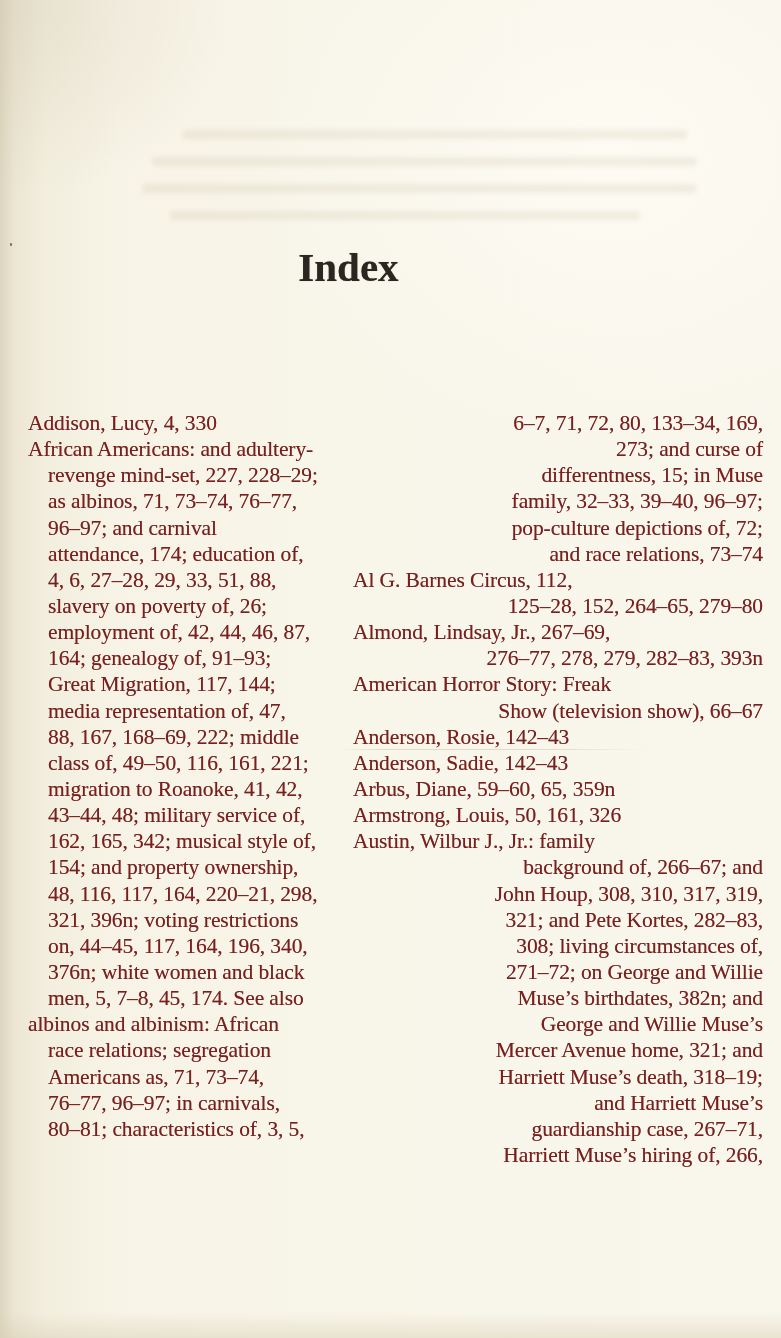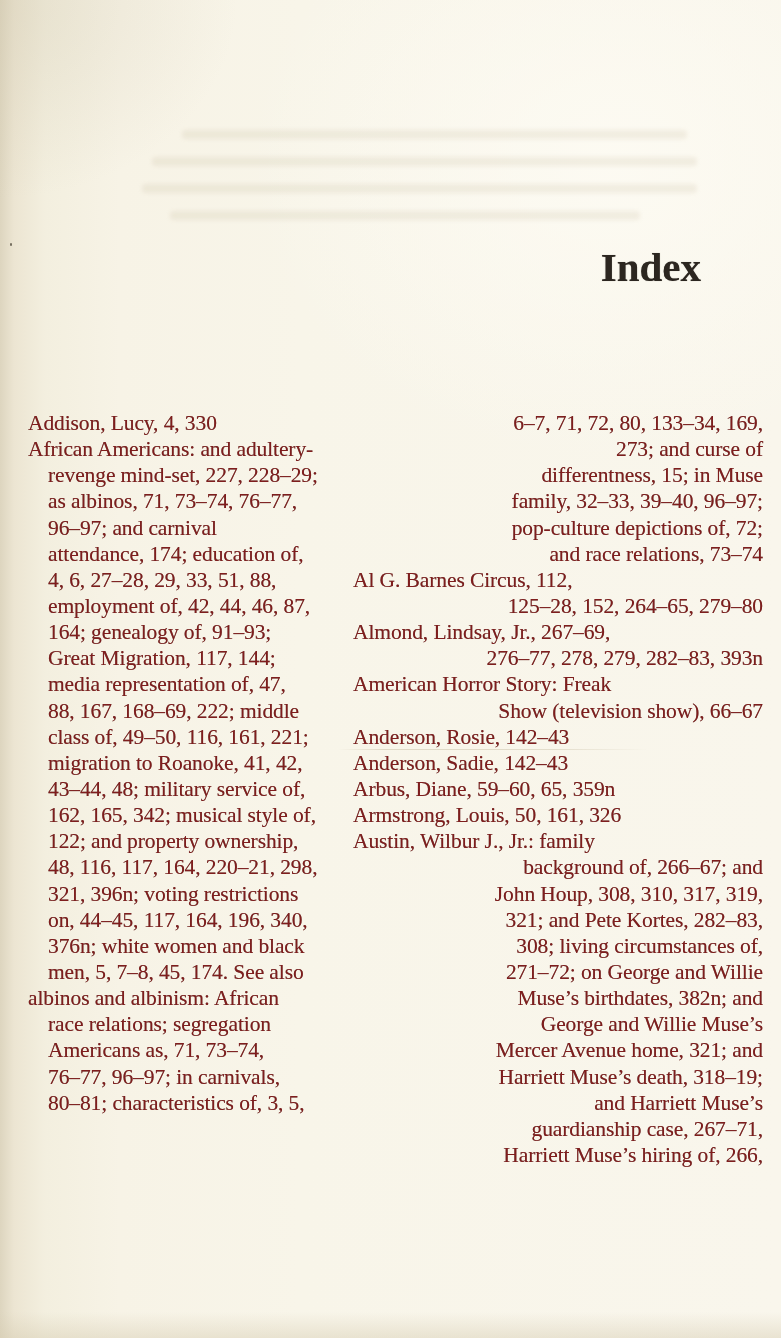--- a/index.html
+++ b/index.html
@@ -27,23 +27,23 @@
   .paper-shade-topleft {
     position: absolute;
     left: 0; top: 0;
     width: 240px; height: 200px;
     background: radial-gradient(ellipse at 0% 0%, rgba(205,196,170,0.35) 0%, rgba(205,196,170,0) 70%);
     pointer-events: none;
   }
   .page-title {
     position: absolute;
     top: 220px;
-    left: 16px;
+    left: 6px;
     width: 685px;
-    text-align: right;
+    text-align: center;
     font-size: 41px;
     color: #2c2620;
     text-shadow: 0 0 0.7px rgba(44,38,32,0.6);
     line-height: 1;
   }
   .index-col {
     position: absolute;
     top: 410px;
     font-size: 21.5px;
     letter-spacing: -0.1px;
@@ -109,30 +109,31 @@
 <h1 class="page-title">Index</h1>
 
 <div class="index-col col-left">
     <div class="ln"><span>Addison, Lucy, 4, 330</span></div>
     <div class="ln"><span>African Americans: and adultery-</span></div>
     <div class="ln ind"><span>revenge mind-set, 227, 228–29;</span></div>
     <div class="ln ind"><span>as albinos, 71, 73–74, 76–77,</span></div>
     <div class="ln ind"><span>96–97; and carnival</span></div>
     <div class="ln ind"><span>attendance, 174; education of,</span></div>
     <div class="ln ind"><span>4, 6, 27–28, 29, 33, 51, 88,</span></div>
+    <div class="ln ind"><span>slavery on poverty of, 26;</span></div>
     <div class="ln ind"><span>employment of, 42, 44, 46, 87,</span></div>
     <div class="ln ind"><span>164; genealogy of, 91–93;</span></div>
     <div class="ln ind"><span>Great Migration, 117, 144;</span></div>
     <div class="ln ind"><span>media representation of, 47,</span></div>
     <div class="ln ind"><span>88, 167, 168–69, 222; middle</span></div>
     <div class="ln ind"><span>class of, 49–50, 116, 161, 221;</span></div>
     <div class="ln ind"><span>migration to Roanoke, 41, 42,</span></div>
     <div class="ln ind"><span>43–44, 48; military service of,</span></div>
     <div class="ln ind"><span>162, 165, 342; musical style of,</span></div>
-    <div class="ln ind"><span>122; and property ownership,</span></div>
+    <div class="ln ind"><span>154; and property ownership,</span></div>
     <div class="ln ind"><span>48, 116, 117, 164, 220–21, 298,</span></div>
     <div class="ln ind"><span>321, 396n; voting restrictions</span></div>
     <div class="ln ind"><span>on, 44–45, 117, 164, 196, 340,</span></div>
     <div class="ln ind"><span>376n; white women and black</span></div>
     <div class="ln ind"><span>men, 5, 7–8, 45, 174. </span><span class="it">See also</span></div>
     <div class="ln"><span>albinos and albinism: African</span></div>
     <div class="ln ind"><span>race relations; segregation</span></div>
     <div class="ln ind"><span>Americans as, 71, 73–74,</span></div>
     <div class="ln ind"><span>76–77, 96–97; in carnivals,</span></div>
     <div class="ln ind"><span>80–81; characteristics of, 3, 5,</span></div>

